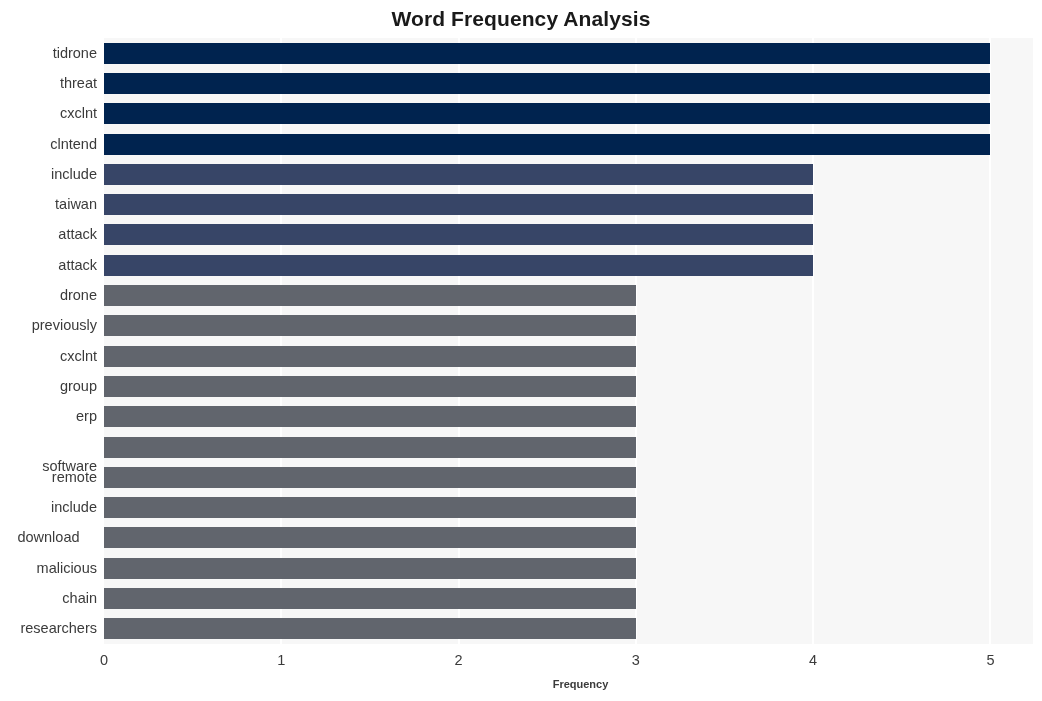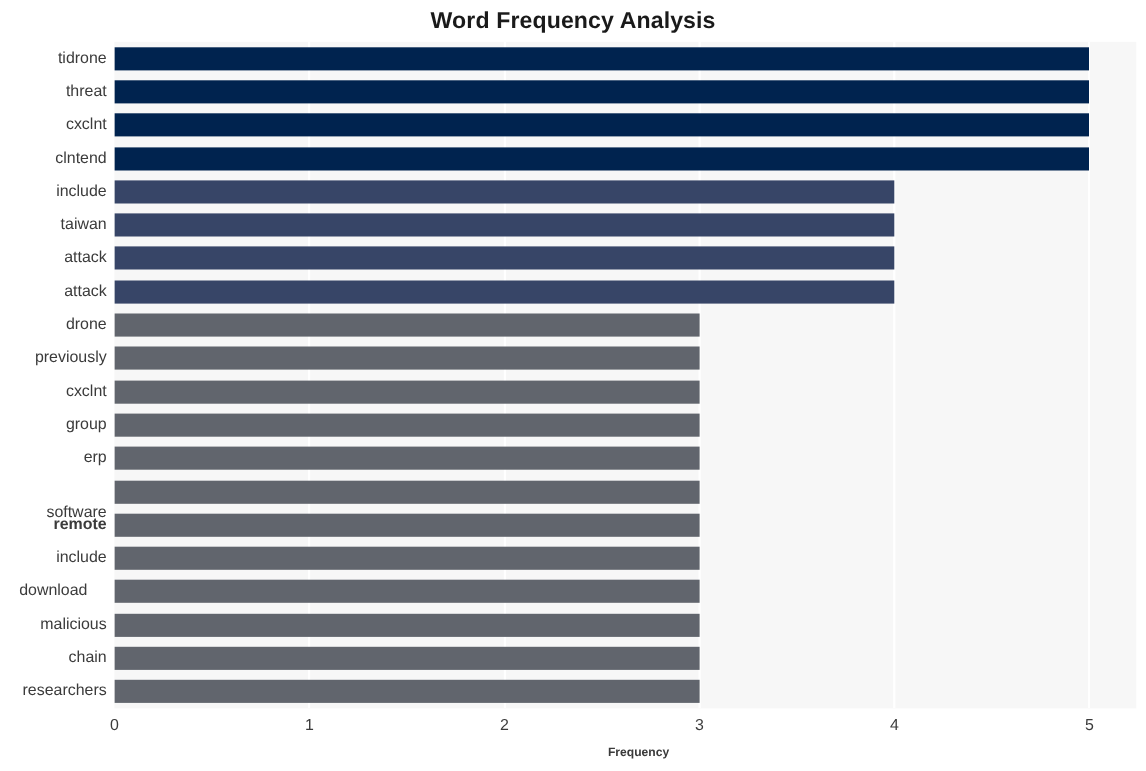--- a/index.html
+++ b/index.html
@@ -161,21 +161,21 @@
       <div class="y-tick-label" style="top: 125.85px;">include</div>
       <div class="y-tick-label" style="top: 156.15px;">taiwan</div>
       <div class="y-tick-label" style="top: 186.45px;">attack</div>
       <div class="y-tick-label" style="top: 216.75px;">attack</div>
       <div class="y-tick-label" style="top: 247.05px; margin-left: 32px;">drone</div>
       <div class="y-tick-label" style="top: 277.35px;">previously</div>
       <div class="y-tick-label" style="top: 307.65px;">cxclnt</div>
       <div class="y-tick-label" style="top: 337.95px;">group</div>
       <div class="y-tick-label" style="top: 368.25px;">erp</div>
       <div class="y-tick-label" style="top: 418px;">software</div>
-      <div class="y-tick-label" style="top: 428.85px; font-weight: bold;">remote</div>
+      <div class="y-tick-label" style="top: 428.85px;">remote</div>
       <div class="y-tick-label" style="top: 459.15px;">include</div>
       <div class="y-tick-label" style="top: 489.45px; text-align: center;">download</div>
       <div class="y-tick-label" style="top: 519.75px;">malicious</div>
       <div class="y-tick-label" style="top: 550.05px;">chain</div>
       <div class="y-tick-label" style="top: 580.35px; margin-left: 37px;">researchers</div>
     </div>
 
   <div id="x-axis-labels">
       <div class="x-tick-label" style="left: 104px;">0</div>
       <div class="x-tick-label" style="left: 281.29px;">1</div>

